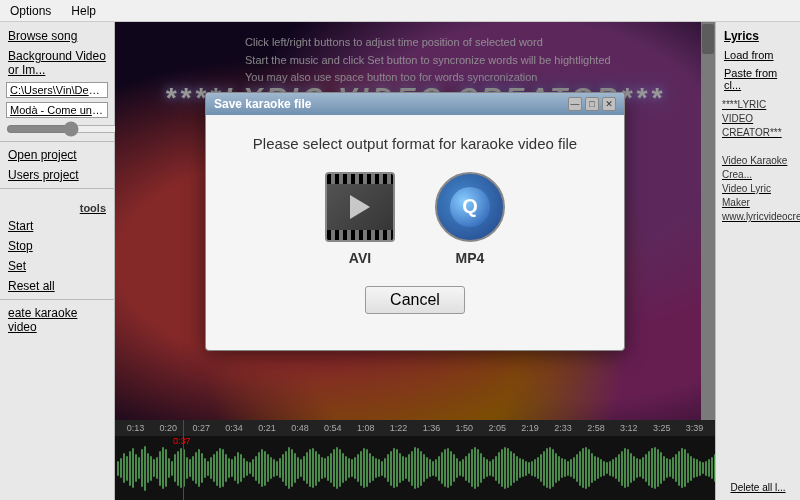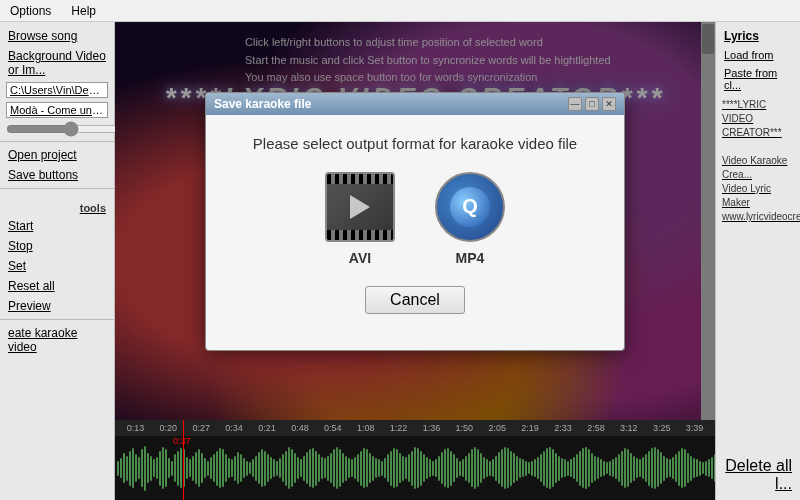--- a/index.html
+++ b/index.html
@@ -227,23 +227,23 @@
     }
     .right-panel-text {
       padding: 4px 6px;
       font-size: 10px;
       color: #333;
       line-height: 1.4;
     }
     .right-panel-delete-btn {
       background: none;
       border: none;
-      text-align: right;
+      text-align: center;
       padding: 3px 8px;
-      font-size: 16px;
+      font-size: 10px;
       cursor: pointer;
       color: #000;
       margin-top: auto;
     }
 
     
     .modal-overlay {
       position: absolute;
       top: 0; left: 0; right: 0; bottom: 0;
       background: rgba(0,0,0,0.4);
@@ -431,28 +431,27 @@
     <input class="sidebar-input" type="text" readonly="" value="C:\Users\Vin\Desktop\V..." style="">
 
     <input class="sidebar-input" type="text" readonly="" value="Modà - Come un pittore.n" style="">
 
     <div class="sidebar-slider-row">
       <input type="range" class="sidebar-slider" min="0" max="100" value="50" style="">
       <span>1</span>
     </div>
     <div class="sidebar-divider"></div>
     <button class="sidebar-btn">Open project</button>
-    <button class="sidebar-btn">Save buttons</button>
+    <button class="sidebar-btn">Users project</button>
     <div class="sidebar-divider"></div>
     <div class="sidebar-section">tools</div>
     <button class="sidebar-btn">Start</button>
     <button class="sidebar-btn">Stop</button>
     <button class="sidebar-btn">Set</button>
     <button class="sidebar-btn">Reset all</button>
-    <button class="sidebar-btn">Preview</button>
     <div class="sidebar-divider"></div>
     <button class="sidebar-btn">eate karaoke video</button>
   </div>
 
   <div class="content-area">
 
     <div class="video-area">
       <div class="info-text">
         <div>Click left/right buttons to adjust time position of selected word</div>
         <div>Start the music and click Set button to syncronize words will be hightlighted</div>

